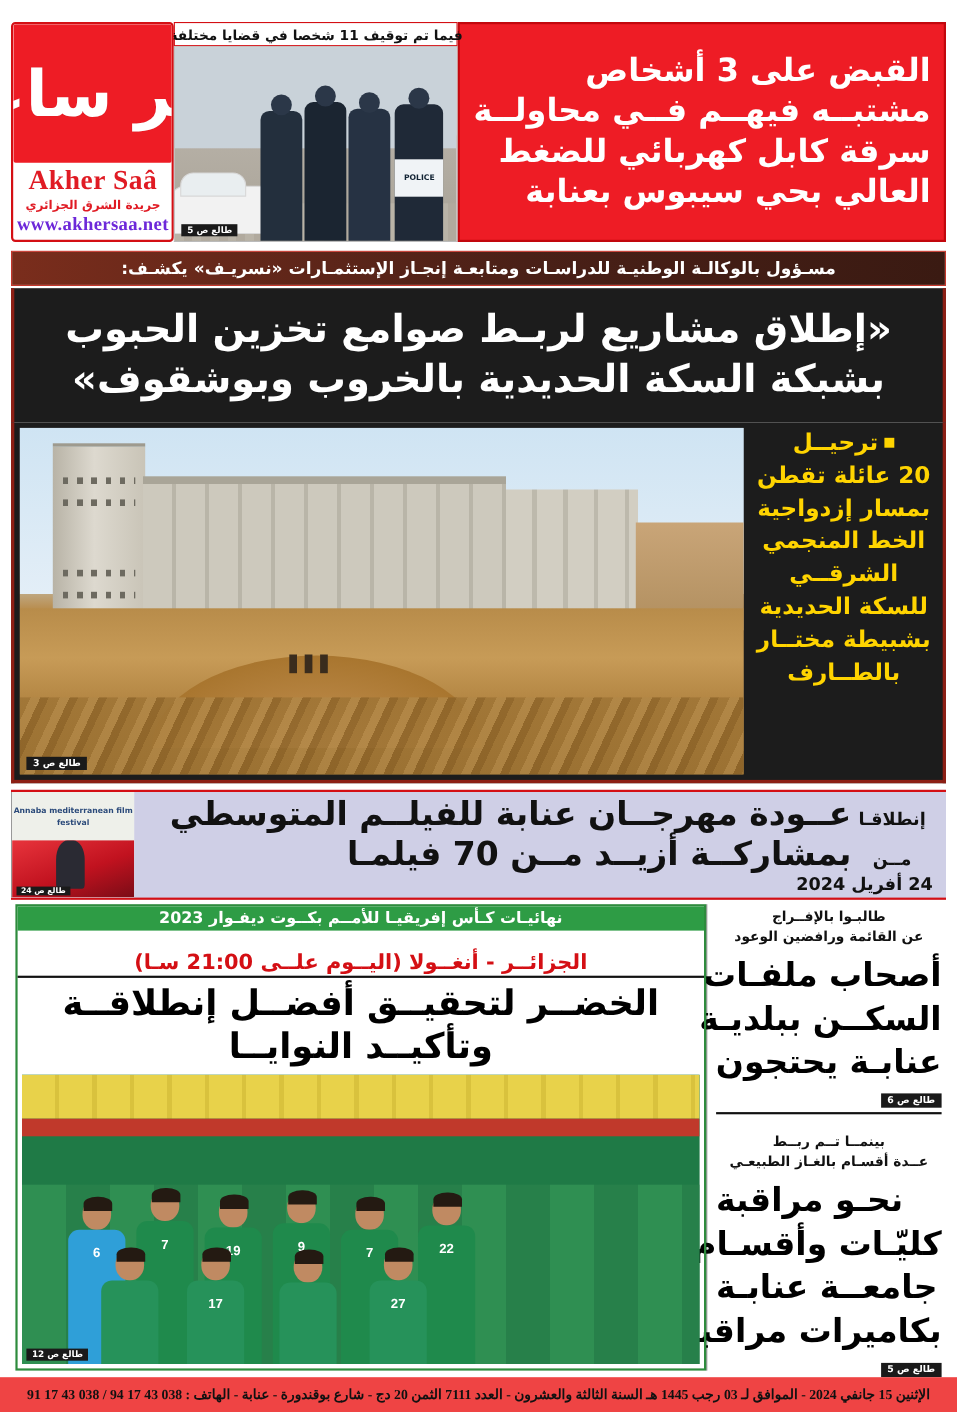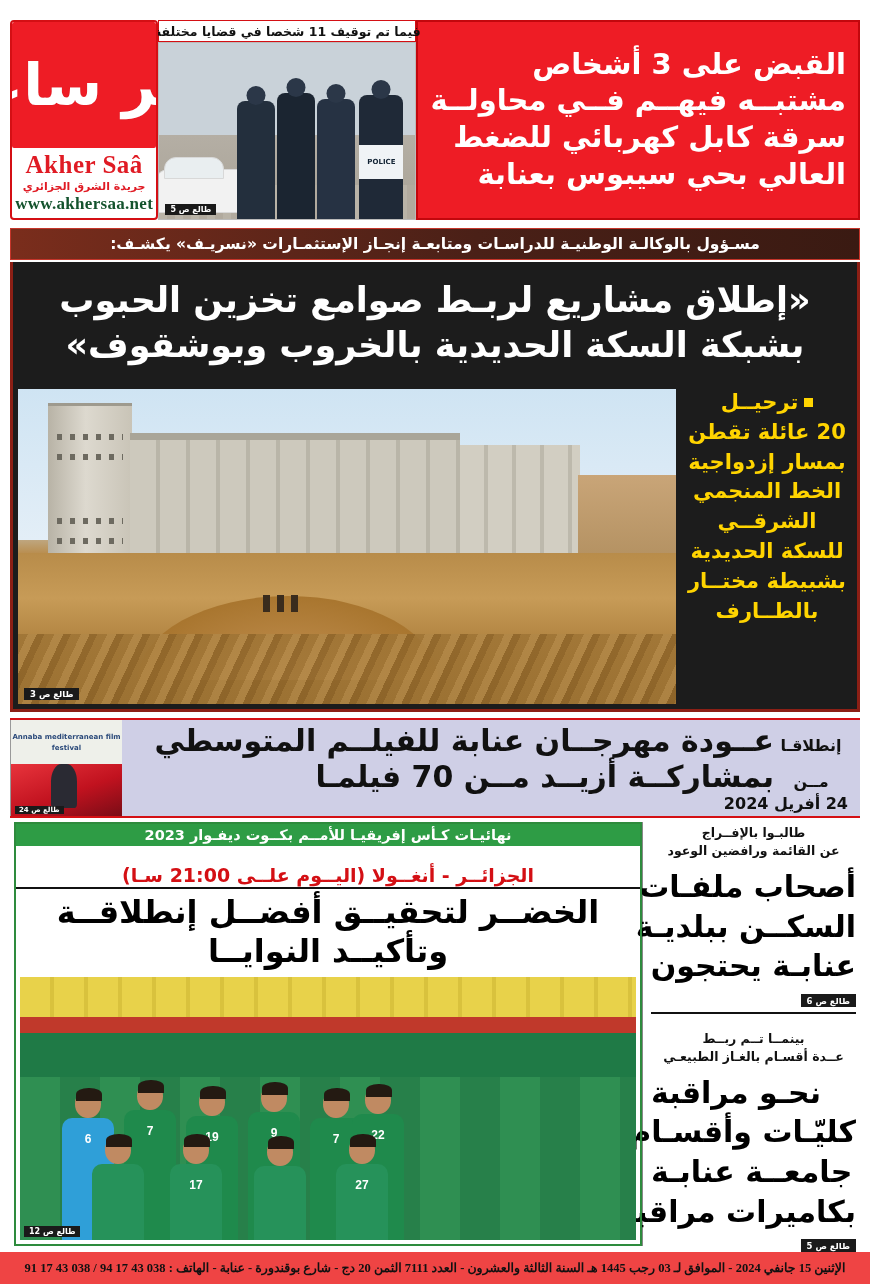--- a/index.html
+++ b/index.html
@@ -35,21 +35,21 @@
     text-shadow: 0 0 1px rgba(0,0,0,.15);
   }
   .mast-latin {
     color:#e01b24; font-size: 25px; font-weight: 700;
     font-family: "Liberation Serif", serif; margin-top: 3px; letter-spacing:.5px;
   }
   .mast-sub {
     color:#e01b24; font-size: 11px; font-weight:700; margin-top: 1px;
   }
   .mast-url {
-    color:#14532d; font-size: 17px; font-weight: 700;
+    color:#6d28d9; font-size: 17px; font-weight: 700;
     font-family: "Liberation Serif", serif; margin-top: 1px; letter-spacing:.3px;
   }
 
   
   .police-col { width: 258px; height: 200px; order: 2; display:flex; flex-direction:column; }
   .police-cap {
     height: 22px; background:#ffffff; border:1.5px solid #d40f14;
     color:#111; font-size: 12.5px; font-weight:700;
     display:flex; align-items:center; justify-content:center; white-space:nowrap;
   }
@@ -445,21 +445,21 @@
           </div>
         </div>
         <div class="player" style="left:290px; height:150px;">
           <div class="head">
               <span class="hair"></span>
             </div>
           <div class="body" style="height:122px; background:#1f8a4c;">
             <div class="num">7</div>
           </div>
         </div>
-        <div class="player" style="left:332px; height:154px;">
+        <div class="player" style="left:360px; height:154px;">
           <div class="head">
               <span class="hair"></span>
             </div>
           <div class="body" style="height:126px; background:#1f8a4c;">
             <div class="num">22</div>
           </div>
         </div>
 
         <div class="player" style="left:72px; height:104px;">
           <div class="head">

